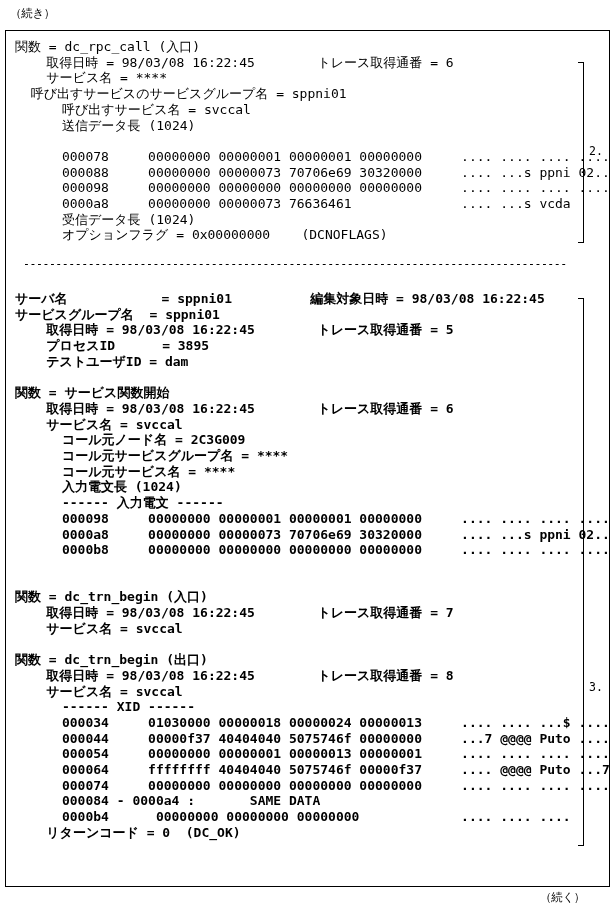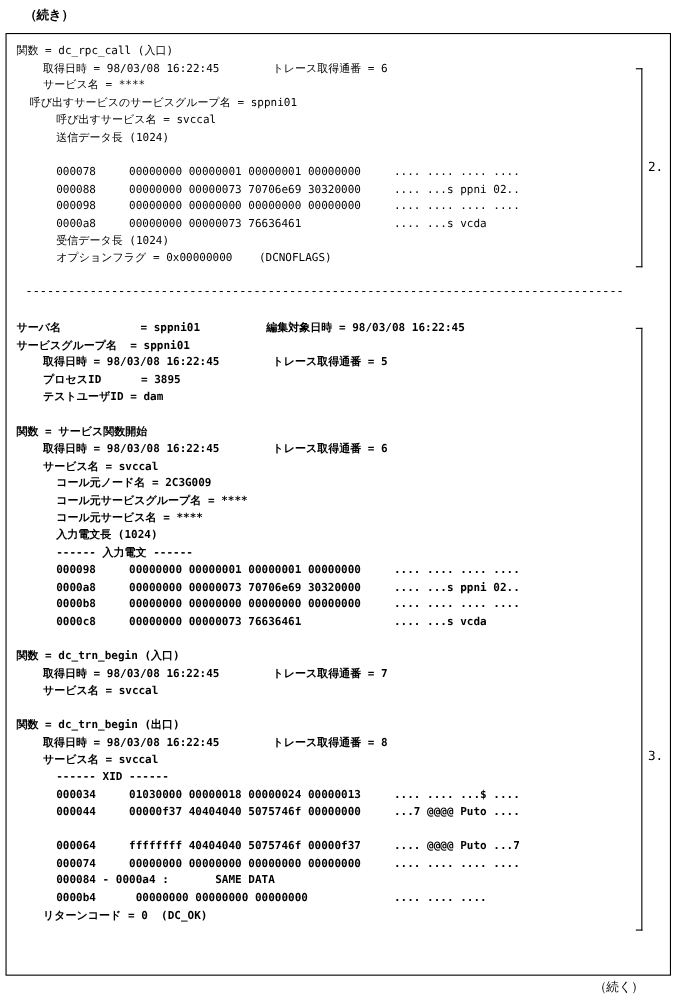--- a/index.html
+++ b/index.html
@@ -3,26 +3,26 @@
 <meta charset="utf-8">
 <style>
   html, body { margin:0; padding:0; background:#ffffff; }
   body { width:613px; height:915px; position:relative; overflow:hidden;
          font-family:"DejaVu Sans Mono", "Liberation Mono", monospace; color:#000; }
   .t { position:absolute; white-space:pre; font-size:11.5px; line-height:15.7px; letter-spacing:-0.3px; }
   #frame { position:absolute; left:5px; top:30px; width:605px; height:857px;
            border:1px solid #000; box-sizing:border-box; }
   .bracket { position:absolute; border:1px solid #000; border-left:none; width:6px; box-sizing:border-box; }
   .blabel { position:absolute; font-size:11.5px; }
-  .line { position:absolute; left:0; white-space:pre; font-size:10px; line-height:15.7px; }
+  .line { position:absolute; left:0; white-space:pre; font-size:13px; line-height:15.7px; }
 </style>
 </head>
 <body>
 
-<div class="t" style="left:22px;top:6px;font-weight:bold;">（続き）</div>
+<div class="t" style="left:10px;top:6px;">（続き）</div>
 
 <div id="frame"></div>
 
 <div id="sec2" style="position:absolute;left:15px;top:39px;width:560px;height:210px;">
     <div class="line" style="top: 0px;">関数 = dc_rpc_call (入口)</div>
     <div class="line" style="top: 15.7px;">    取得日時 = 98/03/08 16:22:45        トレース取得通番 = 6</div>
     <div class="line" style="top: 31.4px;">    サービス名 = ****</div>
     <div class="line" style="top: 47.1px;">  呼び出すサービスのサービスグループ名 = sppni01</div>
     <div class="line" style="top: 62.8px;">      呼び出すサービス名 = svccal</div>
     <div class="line" style="top: 78.5px;">      送信データ長 (1024)</div>
@@ -49,32 +49,32 @@
     <div class="line" style="top: 109.9px;">    取得日時 = 98/03/08 16:22:45        トレース取得通番 = 6</div>
     <div class="line" style="top: 125.6px;">    サービス名 = svccal</div>
     <div class="line" style="top: 141.3px;">      コール元ノード名 = 2C3G009</div>
     <div class="line" style="top: 157px;">      コール元サービスグループ名 = ****</div>
     <div class="line" style="top: 172.7px;">      コール元サービス名 = ****</div>
     <div class="line" style="top: 188.4px;">      入力電文長 (1024)</div>
     <div class="line" style="top: 204.1px;">      ------ 入力電文 ------</div>
     <div class="line" style="top: 219.8px;">      000098     00000000 00000001 00000001 00000000     .... .... .... ....</div>
     <div class="line" style="top: 235.5px;">      0000a8     00000000 00000073 70706e69 30320000     .... ...s ppni 02..</div>
     <div class="line" style="top: 251.2px;">      0000b8     00000000 00000000 00000000 00000000     .... .... .... ....</div>
-    <div class="line" style="top: 266.9px;">      0000c8     00000000 00000073 76636461              .... ...s vcda</div>
     <div class="line" style="top: 282.6px;"></div>
     <div class="line" style="top: 298.3px;">関数 = dc_trn_begin (入口)</div>
     <div class="line" style="top: 314px;">    取得日時 = 98/03/08 16:22:45        トレース取得通番 = 7</div>
     <div class="line" style="top: 329.7px;">    サービス名 = svccal</div>
     <div class="line" style="top: 345.4px;"></div>
     <div class="line" style="top: 361.1px;">関数 = dc_trn_begin (出口)</div>
     <div class="line" style="top: 376.8px;">    取得日時 = 98/03/08 16:22:45        トレース取得通番 = 8</div>
     <div class="line" style="top: 392.5px;">    サービス名 = svccal</div>
     <div class="line" style="top: 408.2px;">      ------ XID ------</div>
     <div class="line" style="top: 423.9px;">      000034     01030000 00000018 00000024 00000013     .... .... ...$ ....</div>
     <div class="line" style="top: 439.6px;">      000044     00000f37 40404040 5075746f 00000000     ...7 @@@@ Puto ....</div>
+    <div class="line" style="top: 455.3px;">      000054     00000000 00000001 00000013 00000001     .... .... .... ....</div>
     <div class="line" style="top: 471px;">      000064     ffffffff 40404040 5075746f 00000f37     .... @@@@ Puto ...7</div>
     <div class="line" style="top: 486.7px;">      000074     00000000 00000000 00000000 00000000     .... .... .... ....</div>
     <div class="line" style="top: 502.4px;">      000084 - 0000a4 :       SAME DATA</div>
     <div class="line" style="top: 518.1px;">      0000b4      00000000 00000000 00000000             .... .... ....</div>
     <div class="line" style="top: 533.8px;">    リターンコード = 0  (DC_OK)</div>
   </div>
 <div class="bracket" style="left:578px;top:298px;height:548px;"></div>
 <div class="blabel" style="left:589px;top:680px;">3.</div>
 
 <div class="t" style="left:540px;top:890px;">（続く）</div>

